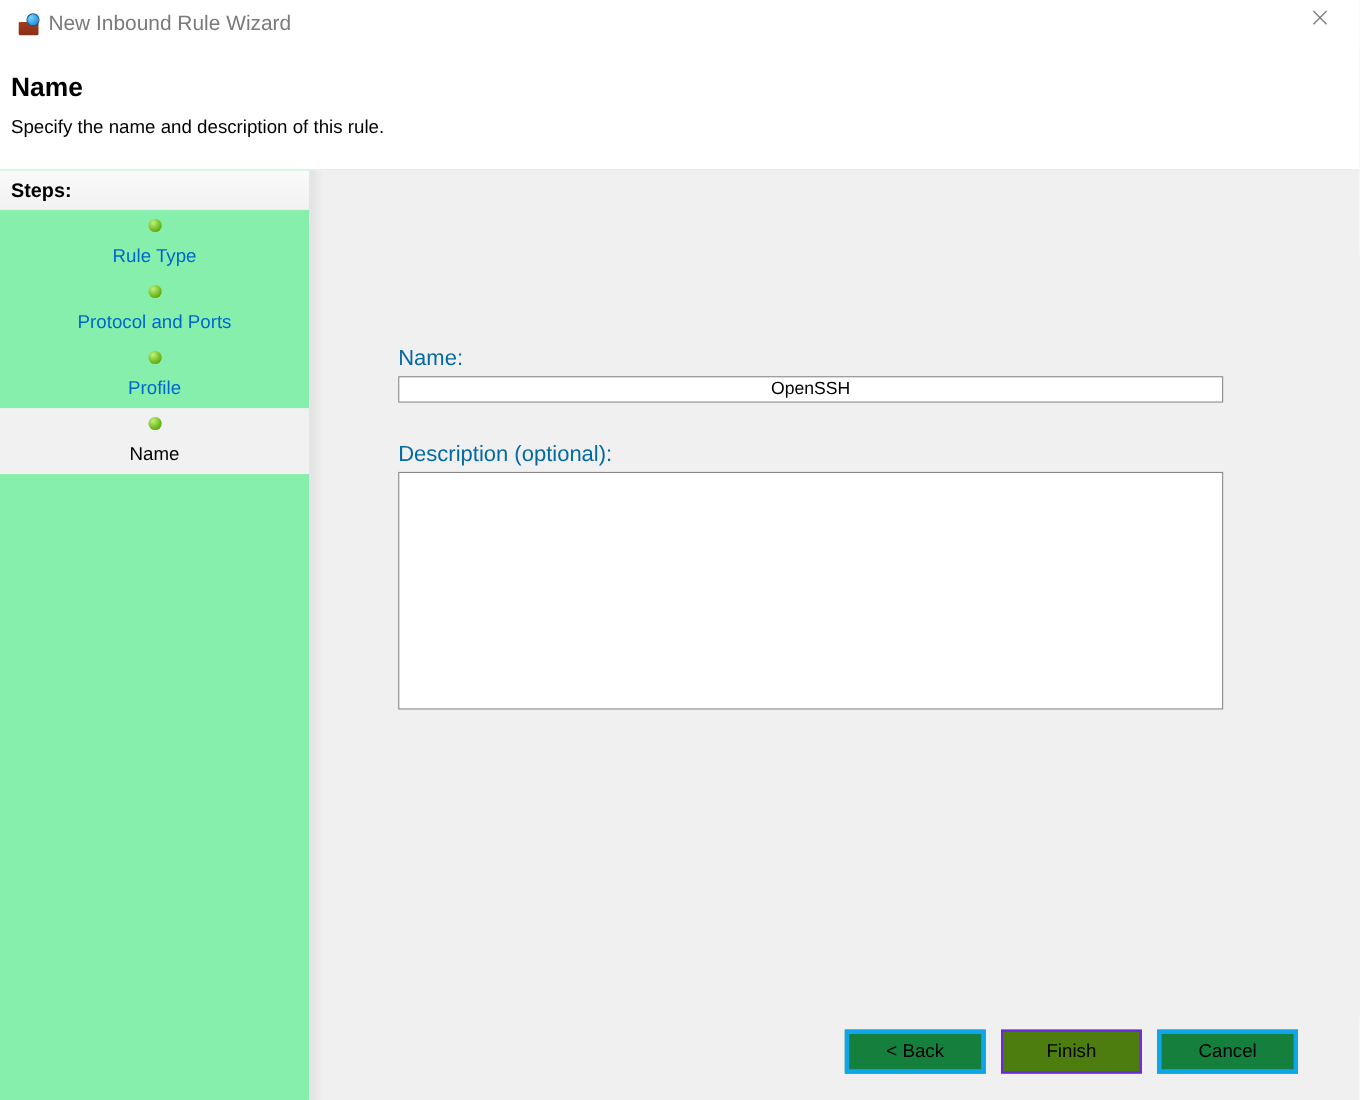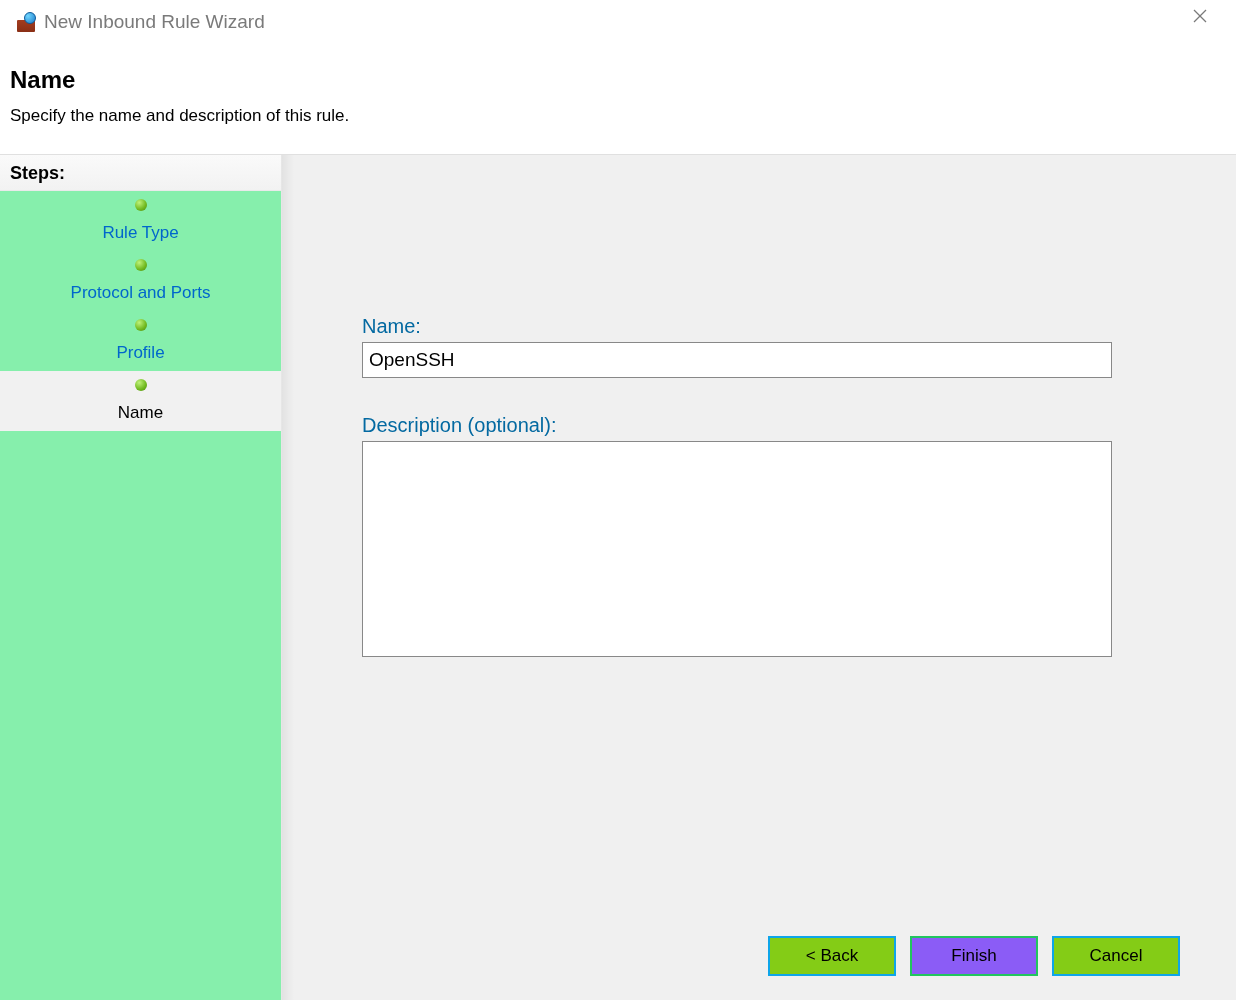--- a/index.html
+++ b/index.html
@@ -145,27 +145,28 @@
     margin-left: 30px;
   }
   .field-label {
     font-size: 20px;
     color: #0369a1;
     margin-bottom: 4px;
     display: block;
   }
   .text-input {
     width: 100%;
-    height: 36px;
+    height: 24px;
     border: 1px solid #888;
-    font-size: 19px;
+    font-size: 16px;
     font-family: inherit;
     padding: 4px 6px;
     background: #fff;
     outline: none;
+    text-align: center;
   }
   .textarea-input {
     width: 100%;
     height: 216px;
     border: 1px solid #888;
     font-size: 17px;
     font-family: inherit;
     padding: 4px 6px;
     background: #fff;
     resize: none;
@@ -178,28 +179,28 @@
     bottom: 24px;
     right: 56px;
     display: flex;
     gap: 14px;
   }
   .btn {
     min-width: 128px;
     height: 40px;
     font-size: 17px;
     font-family: inherit;
-    background: #84cc16;
-    border: 2px solid #0ea5e9;
+    background: #15803d;
+    border: 4px solid #0ea5e9;
     cursor: pointer;
     color: #000;
   }
   .btn.primary {
-    border: 2px solid #22c55e;
-    background: #8b5cf6;
+    border: 2px solid #6d28d9;
+    background: #4d7c0f;
   }
 </style>
 </head>
 <body>
 
 <div class="titlebar">
   <div class="titlebar-left">
     <div class="titlebar-icon">
       <div class="wall"></div>
       <div class="globe"></div>

